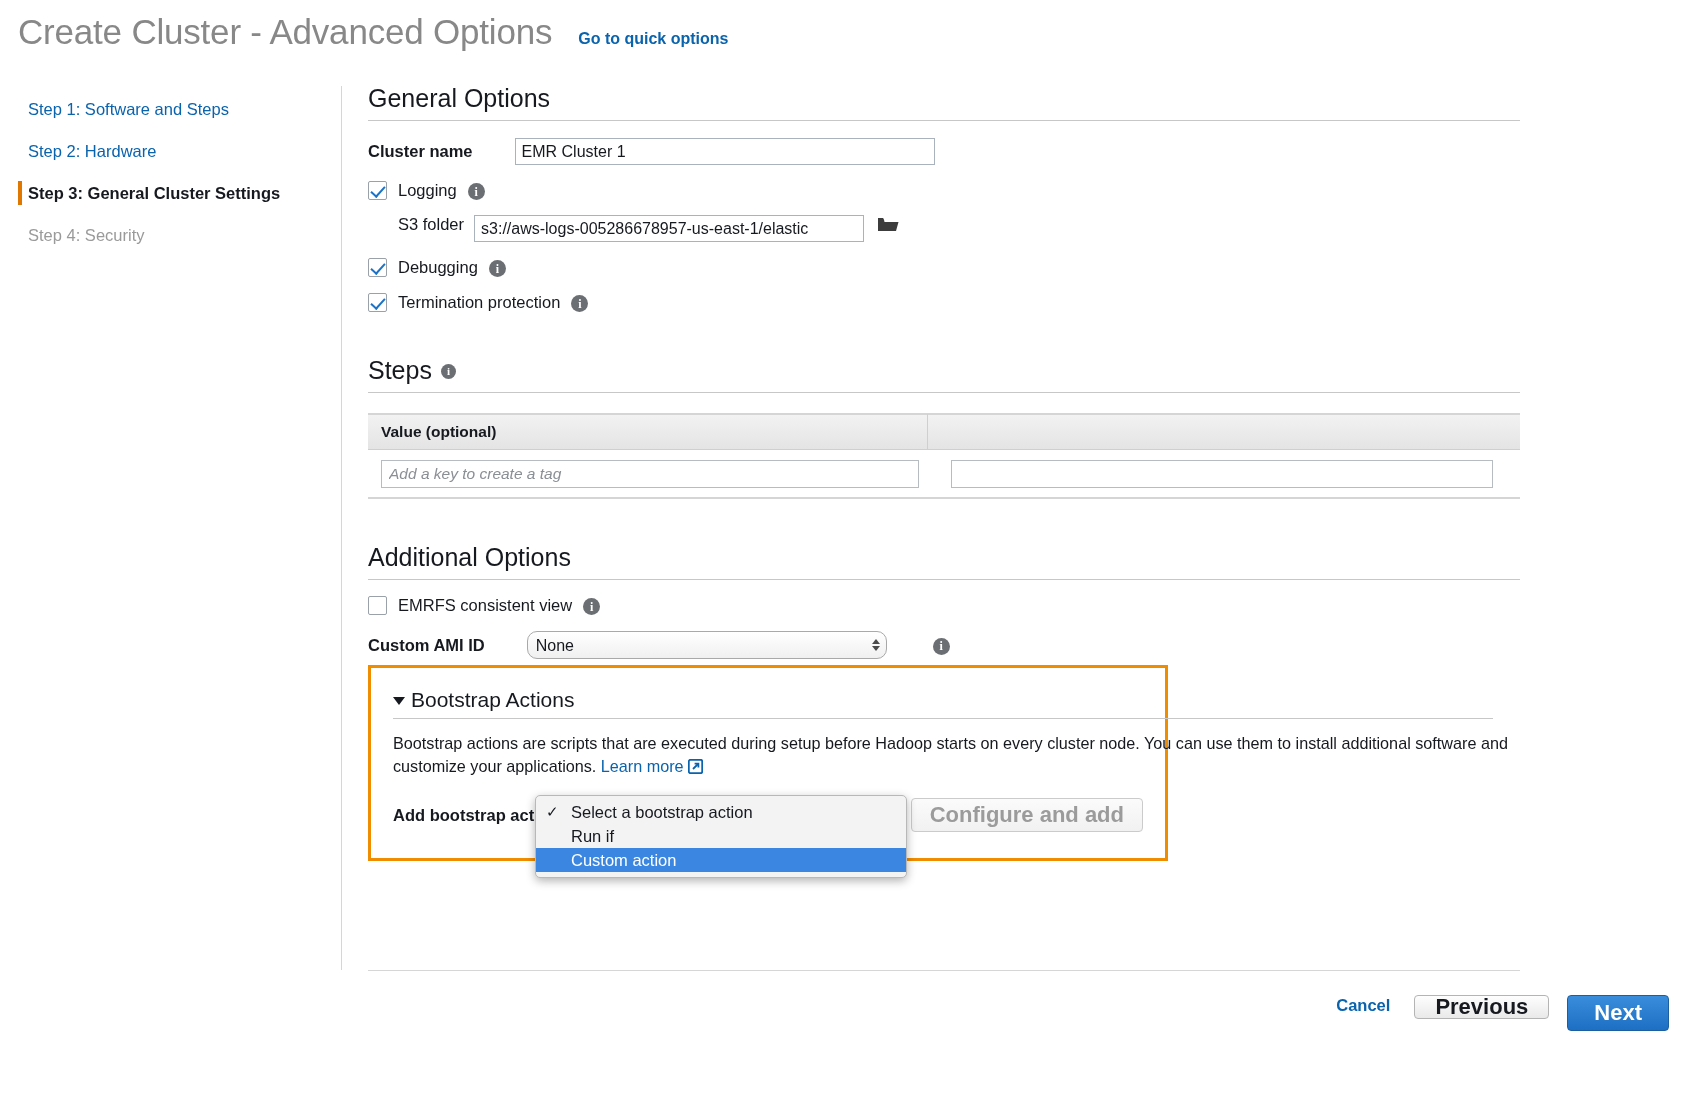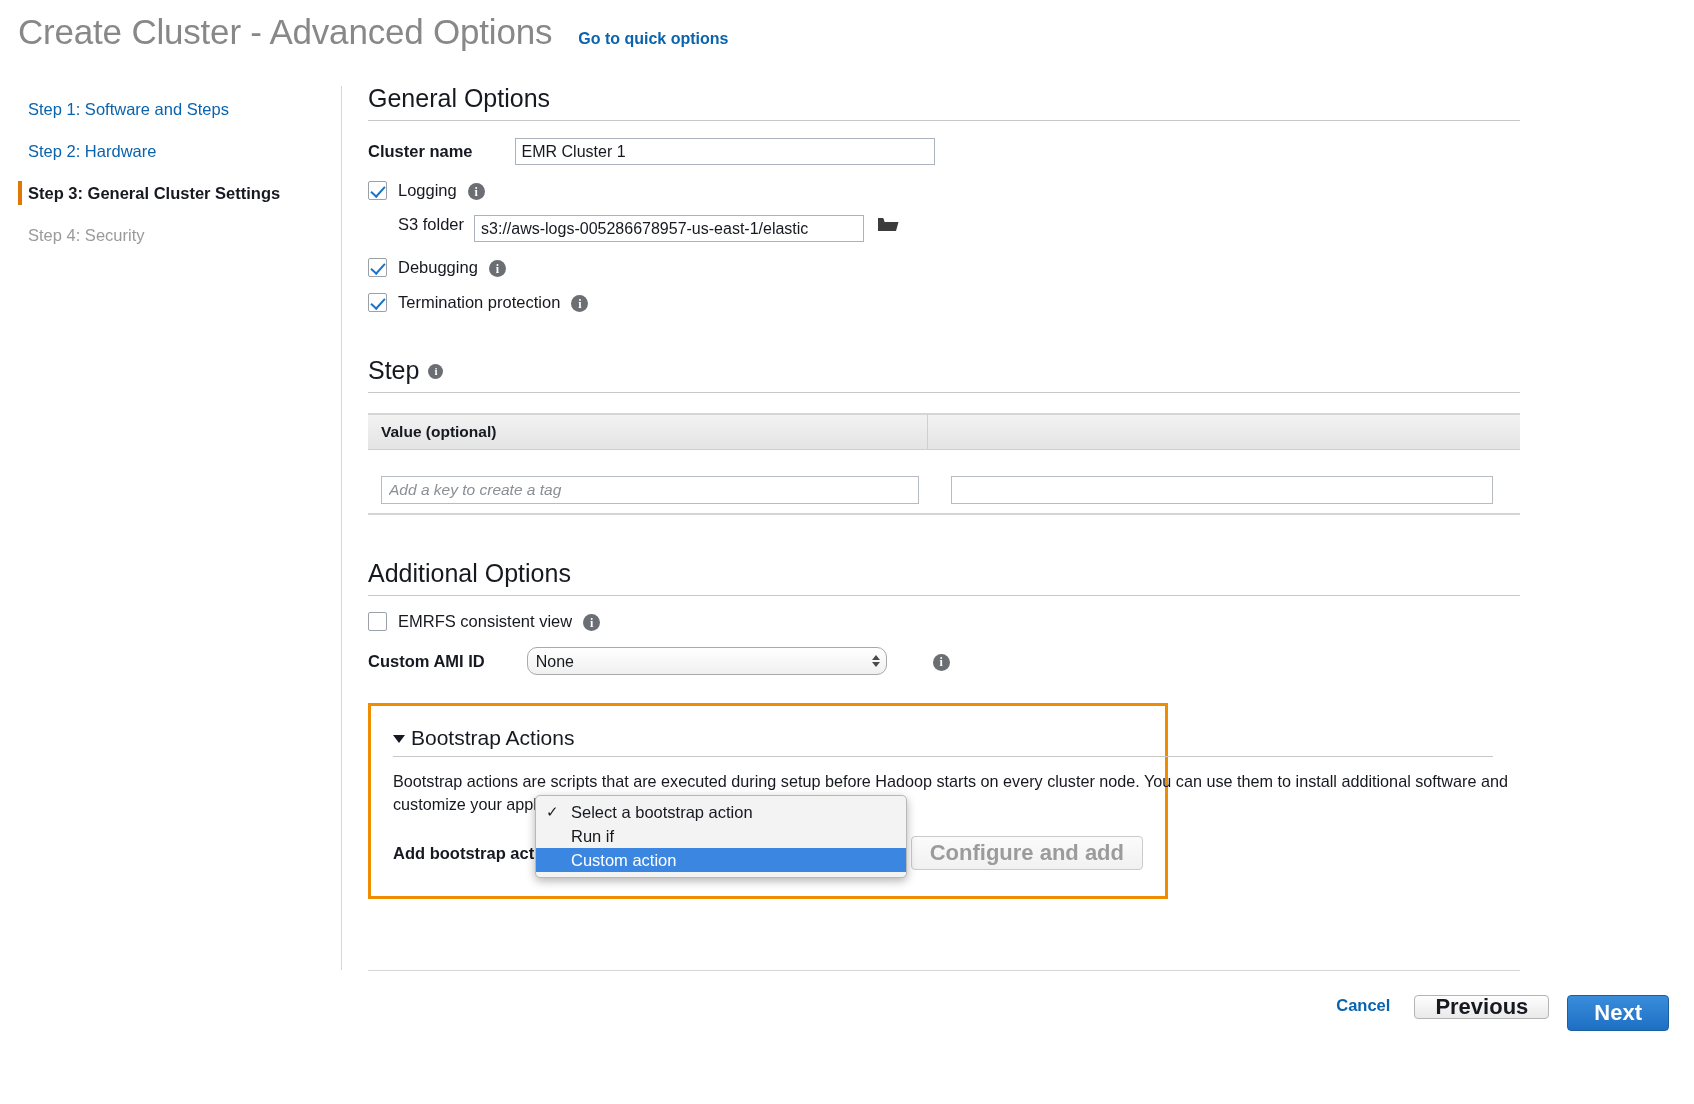--- a/index.html
+++ b/index.html
@@ -110,21 +110,21 @@
   .tags-table { margin-top: 20px; width: 1152px; border: 1px solid #d5d5d5; border-left: none; border-right: none;}
   .tags-head {
     display: flex; height: 36px; align-items: center;
     background: linear-gradient(to bottom,#f2f2f2,#e4e4e4);
     border-bottom: 1px solid #cfcfcf; border-top: 1px solid #d5d5d5;
   }
   .th { font-size: 15.5px; font-weight: bold; color: #16191f; padding-left: 13px; }
   .th.key { width: 570px; border-right: 1px solid #cfcfcf; height: 36px; line-height: 36px; }
   .th.value { width: 560px; border-right: 1px solid #cfcfcf; height: 36px; line-height: 36px; }
   .th.spacer { flex: 1; height: 36px; }
-  .tags-body { display: flex; align-items: center; height: 48px; background: #fff; border-bottom: 1px solid #d5d5d5; margin-top: 16px; }
+  .tags-body { display: flex; align-items: center; height: 48px; background: #fff; border-bottom: 1px solid #d5d5d5; }
   .td { padding-left: 13px; }
   .td.key { width: 570px; }
   .td.value { width: 560px; }
   .tag-input {
     height: 28px; border: 1px solid #b7bcc3; background: #fff;
     font-size: 15.5px; padding: 2px 7px; outline: none;
     font-family: "Liberation Sans", sans-serif; color: #16191f;
   }
   .tag-input::placeholder { color: #8a8f95; font-style: italic; }
   .tag-input.key-in { width: 538px; }
@@ -145,21 +145,21 @@
   .sel-arrows {
     position: absolute; right: 7px; top: 50%; transform: translateY(-50%);
     display: flex; flex-direction: column; gap: 2px; pointer-events: none;
   }
   .sel-arrows i { width: 0; height: 0; border-left: 4.5px solid transparent; border-right: 4.5px solid transparent; display: block; }
   .sel-arrows i.up { border-bottom: 5px solid #4a4a4a; }
   .sel-arrows i.dn { border-top: 5px solid #4a4a4a; }
 
   
   .bootstrap-box {
-    position: relative; margin-top: 28px;
+    position: relative; margin-top: 6px;
     width: 800px; border: 3px solid #f08c00; padding: 20px 22px 26px 22px;
     background: #ffffff;
   }
   .collapsible-title {
     display: flex; align-items: center; gap: 6px;
     font-size: 21px; color: #16191f; font-weight: 400;
     padding-bottom: 6px; border-bottom: 1px solid #c7c7c7;
     cursor: pointer; width: 1100px;
   }
   .tri-down { width: 0; height: 0; border-left: 6px solid transparent; border-right: 6px solid transparent; border-top: 8px solid #16191f; display: inline-block; position: relative; top: 1px; }
@@ -302,21 +302,21 @@
       <span class="info-icon"></span>
     </div>
 
     <div class="check-row">
       <span class="chk checked"></span>
       <span class="chk-label">Termination protection</span>
       <span class="info-icon"></span>
     </div>
 
     <div class="section-title tags" style="margin-top:44px">
-      <span>Step</span>
+      <span>Steps</span>
       <span class="info-icon small"></span>
     </div>
 
     <div class="tags-table">
       <div class="tags-head">
         <div class="th value">Value (optional)</div>
         <div class="th spacer"></div>
       </div>
       <div class="tags-body">
         <div class="td key">

